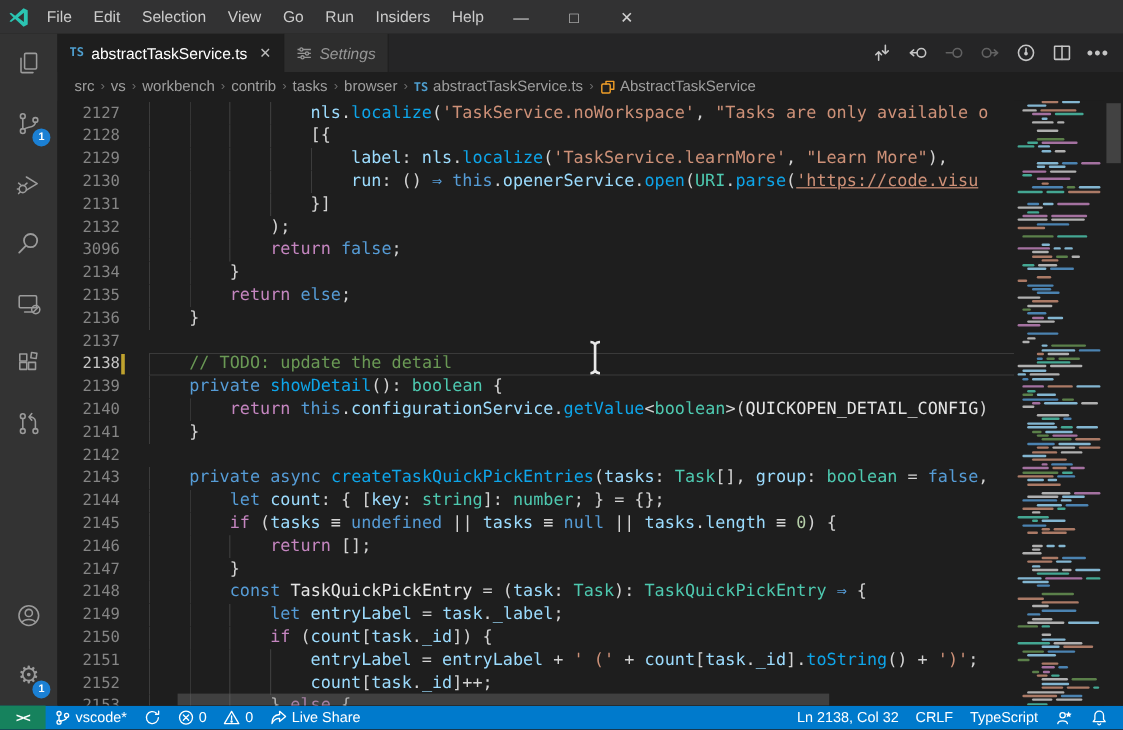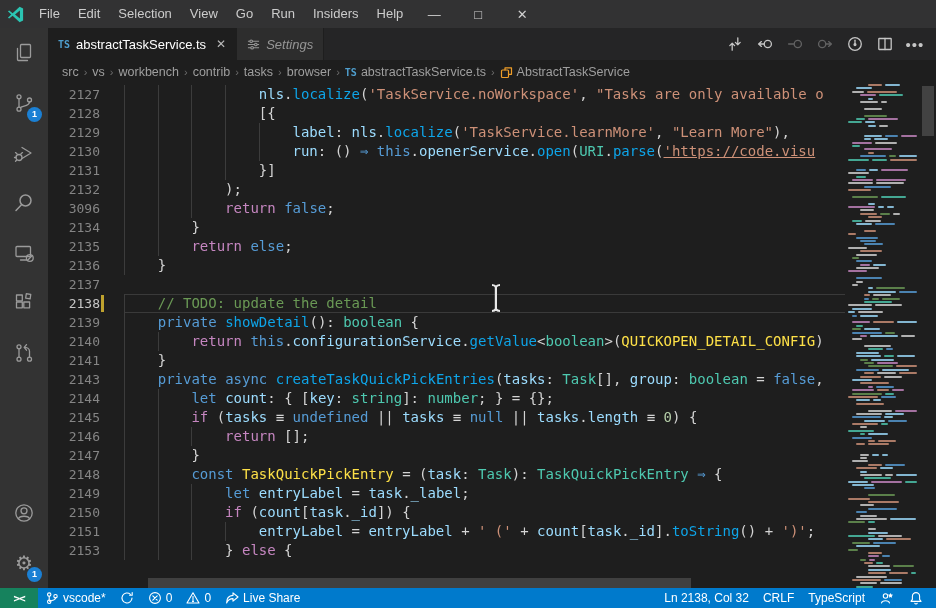--- a/index.html
+++ b/index.html
@@ -48,21 +48,21 @@
   .code-area{position:absolute;left:0;top:0;bottom:0;right:91px;overflow:hidden;padding-top:1px}
   .crow{display:flex;height:19px;line-height:19px;font-family:"DejaVu Sans Mono",monospace;font-size:14px}
   .lnum{width:52px;flex-shrink:0;text-align:right;color:#858585;font-size:13px}
   .crow.cur .lnum{color:#c6c6c6}
   .ldeco{width:24px;flex-shrink:0;position:relative}
   .caret-bar{position:absolute;left:1px;top:1px;bottom:1px;width:3px;background:#bfa22e}
   .lbody{flex:1;white-space:pre;min-width:0;color:#d4d4d4}
   .crow.cur .lbody{box-shadow:inset 0 1px 0 #3a3a3a, inset 0 -1px 0 #3a3a3a}
   .ig{display:inline-block;width:4ch;height:19px;vertical-align:top;box-shadow:inset 1px 0 0 #3c3c3c}
   .tk-kw{color:#569cd6}.tk-ctrl{color:#c586c0}.tk-fn{color:#0ea5e9}.tk-type{color:#4ec9b0}
-  .tk-var{color:#9cdcfe}.tk-cnst{color:#fde047}.tk-str{color:#ce9178}
+  .tk-var{color:#9cdcfe}.tk-cnst{color:#e5e5e5}.tk-str{color:#ce9178}
   .tk-strU{color:#ce9178;text-decoration:underline}.tk-com{color:#6a9955}
   .tk-p{color:#d4d4d4}.tk-num{color:#b5cea8}.tk-op{color:#d4d4d4}
 
   .minimap{position:absolute;top:0;right:16px;width:75px;bottom:0;overflow:hidden;background:#1e1e1e}
   .mrow{display:flex;height:2px;margin-bottom:1.4px}
   .mseg{height:2px;border-radius:1px;opacity:.8}
   .vscroll{position:absolute;top:0;right:0;width:16px;bottom:0}
   .vslider{position:absolute;left:2px;right:2px;top:2px;height:50px;background:rgba(121,121,121,.4)}
   .hslider{position:absolute;left:100px;width:543px;bottom:0;height:10px;background:rgba(121,121,121,.38)}
 
@@ -351,20 +351,25 @@
             <span class="lnum">2140</span>
             <span class="ldeco"></span>
             <span class="lbody"><span class="ig"></span><span class="ig"></span><span class="tk-ctrl">return</span><span class="tk-p"> </span><span class="tk-kw">this</span><span class="tk-p">.</span><span class="tk-var">configurationService</span><span class="tk-p">.</span><span class="tk-fn">getValue</span><span class="tk-p">&lt;</span><span class="tk-type">boolean</span><span class="tk-p">&gt;(</span><span class="tk-cnst">QUICKOPEN_DETAIL_CONFIG</span><span class="tk-p">)</span></span>
           </div>
           <div class="crow">
             <span class="lnum">2141</span>
             <span class="ldeco"></span>
             <span class="lbody"><span class="ig"></span><span class="tk-p">}</span></span>
           </div>
           <div class="crow">
+            <span class="lnum">2142</span>
+            <span class="ldeco"></span>
+            <span class="lbody"></span>
+          </div>
+          <div class="crow">
             <span class="lnum">2143</span>
             <span class="ldeco"></span>
             <span class="lbody"><span class="ig"></span><span class="tk-kw">private</span><span class="tk-p"> </span><span class="tk-kw">async</span><span class="tk-p"> </span><span class="tk-fn">createTaskQuickPickEntries</span><span class="tk-p">(</span><span class="tk-var">tasks</span><span class="tk-p">: </span><span class="tk-type">Task</span><span class="tk-p">[], </span><span class="tk-var">group</span><span class="tk-p">: </span><span class="tk-type">boolean</span><span class="tk-p"> = </span><span class="tk-kw">false</span><span class="tk-p">,</span></span>
           </div>
           <div class="crow">
             <span class="lnum">2144</span>
             <span class="ldeco"></span>
             <span class="lbody"><span class="ig"></span><span class="ig"></span><span class="tk-kw">let</span><span class="tk-p"> </span><span class="tk-var">count</span><span class="tk-p">: { [</span><span class="tk-var">key</span><span class="tk-p">: </span><span class="tk-type">string</span><span class="tk-p">]: </span><span class="tk-type">number</span><span class="tk-p">; } = {};</span></span>
           </div>
           <div class="crow">
@@ -394,20 +399,25 @@
           </div>
           <div class="crow">
             <span class="lnum">2150</span>
             <span class="ldeco"></span>
             <span class="lbody"><span class="ig"></span><span class="ig"></span><span class="ig"></span><span class="tk-ctrl">if</span><span class="tk-p"> (</span><span class="tk-var">count</span><span class="tk-p">[</span><span class="tk-var">task</span><span class="tk-p">.</span><span class="tk-var">_id</span><span class="tk-p">]) {</span></span>
           </div>
           <div class="crow">
             <span class="lnum">2151</span>
             <span class="ldeco"></span>
             <span class="lbody"><span class="ig"></span><span class="ig"></span><span class="ig"></span><span class="ig"></span><span class="tk-var">entryLabel</span><span class="tk-p"> = </span><span class="tk-var">entryLabel</span><span class="tk-p"> + </span><span class="tk-str">' ('</span><span class="tk-p"> + </span><span class="tk-var">count</span><span class="tk-p">[</span><span class="tk-var">task</span><span class="tk-p">.</span><span class="tk-var">_id</span><span class="tk-p">].</span><span class="tk-fn">toString</span><span class="tk-p">() + </span><span class="tk-str">')'</span><span class="tk-p">;</span></span>
+          </div>
+          <div class="crow">
+            <span class="lnum">2152</span>
+            <span class="ldeco"></span>
+            <span class="lbody"><span class="ig"></span><span class="ig"></span><span class="ig"></span><span class="ig"></span><span class="tk-var">count</span><span class="tk-p">[</span><span class="tk-var">task</span><span class="tk-p">.</span><span class="tk-var">_id</span><span class="tk-p">]</span><span class="tk-op">++</span><span class="tk-p">;</span></span>
           </div>
           <div class="crow">
             <span class="lnum">2153</span>
             <span class="ldeco"></span>
             <span class="lbody"><span class="ig"></span><span class="ig"></span><span class="ig"></span><span class="tk-p">} </span><span class="tk-ctrl">else</span><span class="tk-p"> {</span></span>
           </div>
         </div>
       <div class="minimap">
           <div class="mrow" style="padding-left: 23px;">
             <span class="mseg" style="width: 13.9325px; margin-right: 3px; background: rgb(206, 145, 120);"></span>

